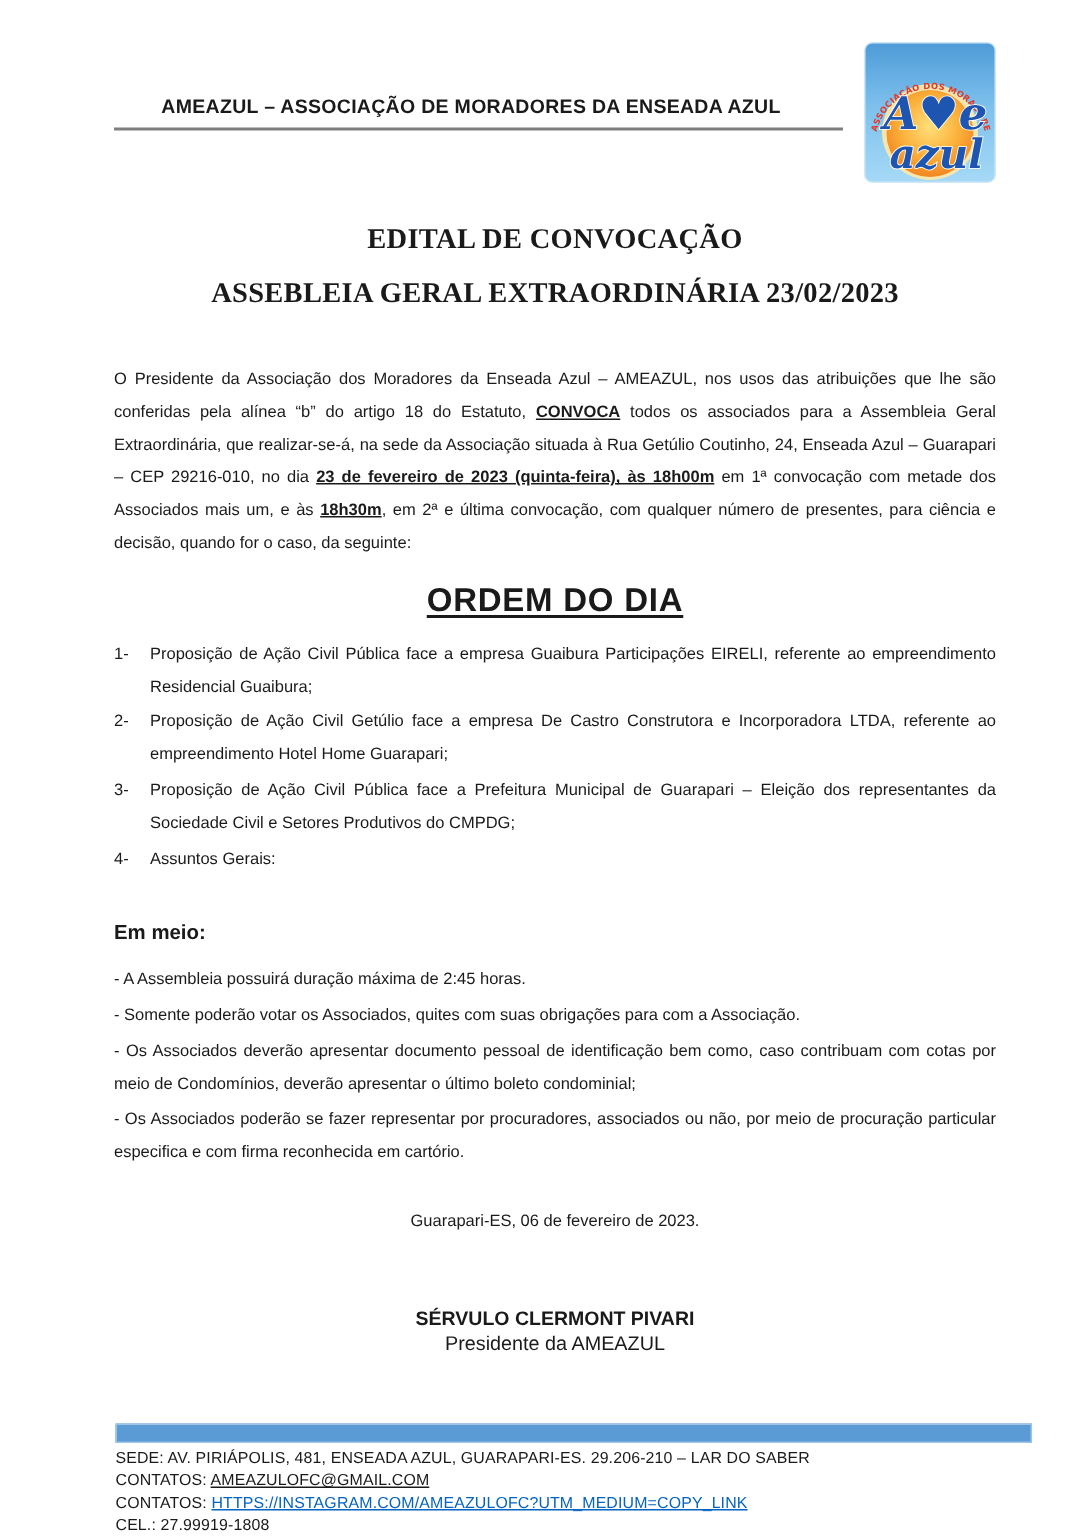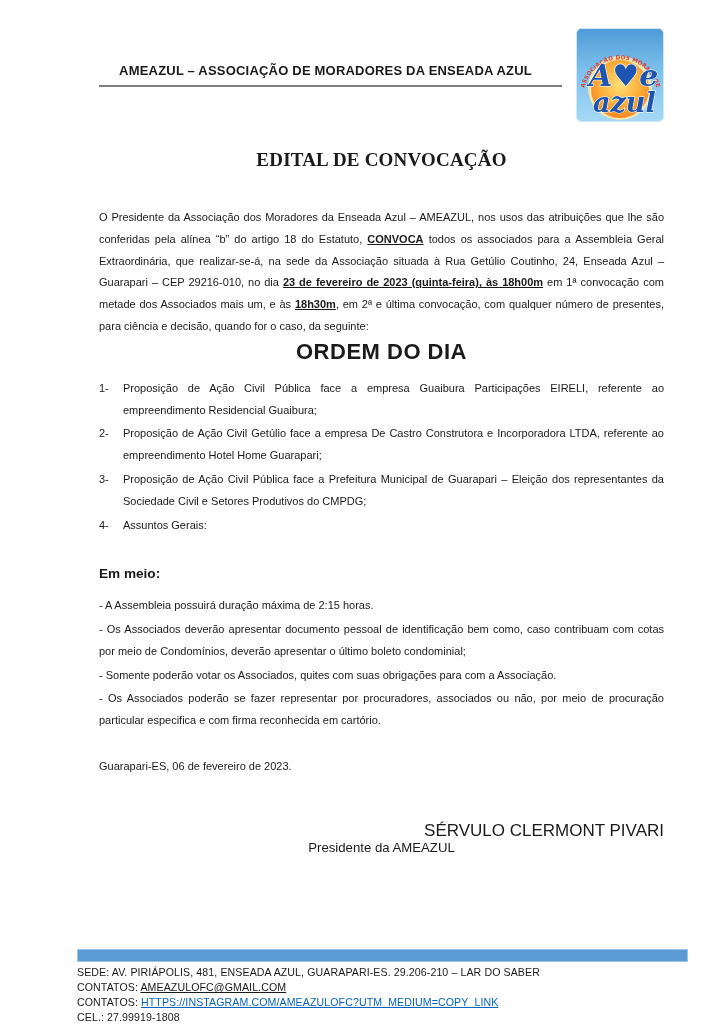--- a/index.html
+++ b/index.html
@@ -5,51 +5,51 @@
   :root{
     --accent-bar:#5b9bd5;
     --link-blue:#0563c1;
     --rule-gray:#7f7f7f;
     --ink:#1a1a1a;
   }
   *{box-sizing:border-box;margin:0;padding:0;}
   html,body{background:#fff;}
   body{font-family:"Liberation Sans","DejaVu Sans",sans-serif;color:var(--ink);}
   .page{position:relative;width:724px;height:1024px;background:#fff;overflow:hidden;}
-  .content{padding:0 60px 0 99px;}
+  .content{padding:0 60px 0 76px;}
 
   
   .org-row{display:flex;align-items:center;margin-top:28px;}
   .org-block{flex:1;text-align:center;padding:0 10px 7px 0;border-bottom:2px solid var(--rule-gray);margin-right:14px;}
   .org-name{font-weight:bold;font-size:13px;letter-spacing:.2px;}
   .logo{width:88px;height:94px;flex:0 0 auto;display:block;}
 
   
   .titles{margin-top:26px;text-align:center;font-family:Liberation Serif, serif;}
   .title{font-weight:bold;font-size:19px;line-height:23px;letter-spacing:.2px;}
   .title + .title{margin-top:13px;}
 
   
   .bodytxt{font-size:11px;line-height:21.8px;text-align:justify;}
   .intro{margin-top:36px;}
   .bu{font-weight:bold;text-decoration:underline;}
 
-  .ordem-heading{text-align:center;font-weight:bold;font-size:22px;line-height:27px;text-decoration-thickness:2px;text-underline-offset:3px;letter-spacing:.5px;}
+  .ordem-heading{margin-top:12px;text-align:center;font-weight:bold;font-size:22px;line-height:27px;text-decoration:underline;text-decoration-thickness:2px;text-underline-offset:3px;letter-spacing:.5px;}
   .ordem-list{margin-top:13px;list-style:none;}
   .ordem-list li{position:relative;padding-left:24px;margin-bottom:2px;}
   .ordem-list .num{position:absolute;left:0;top:0;}
 
   .em-tempo-h{margin-top:27px;font-weight:bold;font-size:13.6px;line-height:21.8px;}
   .notes{margin-top:10px;}
   .notes p{margin-bottom:2px;}
 
-  .dateline{margin-top:24px;text-align:left;}
+  .dateline{margin-top:24px;text-align:center;}
 
   .sig{margin-top:44px;text-align:center;line-height:16px;}
-  .sig-name{font-weight:normal;font-size:17px;line-height:17px;text-align:right;}
+  .sig-name{font-weight:bold;font-size:13px;line-height:17px;}
   .sig-role{font-size:13.2px;line-height:16px;margin-top:1px;}
 
   
   .footer{position:absolute;left:77px;top:949px;width:611px;}
   .footer-bar{height:13px;background:var(--accent-bar);border:1px solid #9dc3e6;}
   .footer-lines{margin-top:3px;font-size:10.6px;line-height:15px;letter-spacing:.1px;}
   .footer-lines a{cursor:pointer;}
   .link-dark{color:var(--ink);text-decoration:underline;}
   .link-blue{color:var(--link-blue);text-decoration:underline;text-align:right;}
 </style>
@@ -85,37 +85,38 @@
         </text>
         <g font-family="'DejaVu Serif',serif" font-style="italic" font-weight="bold" fill="#1d55b0" stroke="#ffffff" stroke-width="1.1" paint-order="stroke">
           <text x="13" y="58" font-size="30">A♥e</text>
           <text x="17" y="84" font-size="27">azul</text>
         </g>
       </svg>
     </div>
 
     <div class="titles">
       <div class="title">EDITAL DE CONVOCAÇÃO</div>
+      <div class="title">ASSEBLEIA GERAL EXTRAORDINÁRIA 23/02/2023</div>
     </div>
 
     <p class="bodytxt intro"><span>O Presidente da Associação dos Moradores da Enseada Azul – AMEAZUL, nos usos das atribuições que lhe são conferidas pela alínea “b” do artigo 18 do Estatuto, </span><span class="bu">CONVOCA</span><span> todos os associados para a Assembleia Geral Extraordinária, que realizar-se-á, na sede da Associação situada à  Rua Getúlio Coutinho, 24, Enseada Azul – Guarapari – CEP 29216-010, no dia </span><span class="bu">23 de fevereiro de 2023 (quinta-feira), às 18h00m</span><span> em 1ª convocação com metade dos Associados mais um, e às </span><span class="bu">18h30m</span><span>, em 2ª e última convocação, com qualquer número de presentes, para ciência e decisão, quando for o caso, da seguinte:</span></p>
 
     <div class="ordem-heading">ORDEM DO DIA</div>
     <ol class="ordem-list bodytxt">
       <li><span class="num">1-</span><span>Proposição de Ação Civil Pública face a empresa Guaibura Participações EIRELI, referente ao empreendimento Residencial Guaibura;</span></li>
       <li><span class="num">2-</span><span>Proposição de Ação Civil Getúlio face a empresa De Castro Construtora e Incorporadora LTDA, referente ao empreendimento Hotel Home Guarapari;</span></li>
       <li><span class="num">3-</span><span>Proposição de Ação Civil Pública face a Prefeitura Municipal de Guarapari – Eleição dos representantes da Sociedade Civil e Setores Produtivos do CMPDG;</span></li>
       <li><span class="num">4-</span><span>Assuntos Gerais:</span></li>
     </ol>
 
     <div class="em-tempo-h">Em meio:</div>
     <div class="notes bodytxt">
-      <p>- A Assembleia possuirá duração máxima de 2:15 horas.</p>
+      <p>- A Assembleia possuirá duração máxima de 2:45 horas.</p>
+      <p>- Somente poderão votar os Associados, quites com suas obrigações para com a Associação.</p>
       <p>- Os Associados deverão apresentar documento pessoal de identificação bem como, caso contribuam com cotas por meio de Condomínios, deverão apresentar o último boleto condominial;</p>
-      <p>- Somente poderão votar os Associados, quites com suas obrigações para com a Associação.</p>
       <p>- Os Associados poderão se fazer representar por procuradores, associados ou não, por meio de procuração particular especifica e com firma reconhecida em cartório.</p>
     </div>
 
     <p class="bodytxt dateline">Guarapari-ES, 06 de fevereiro de 2023.</p>
 
     <div class="sig">
       <div class="sig-name">SÉRVULO CLERMONT PIVARI</div>
       <div class="sig-role">Presidente da AMEAZUL</div>
     </div>
   </div>

